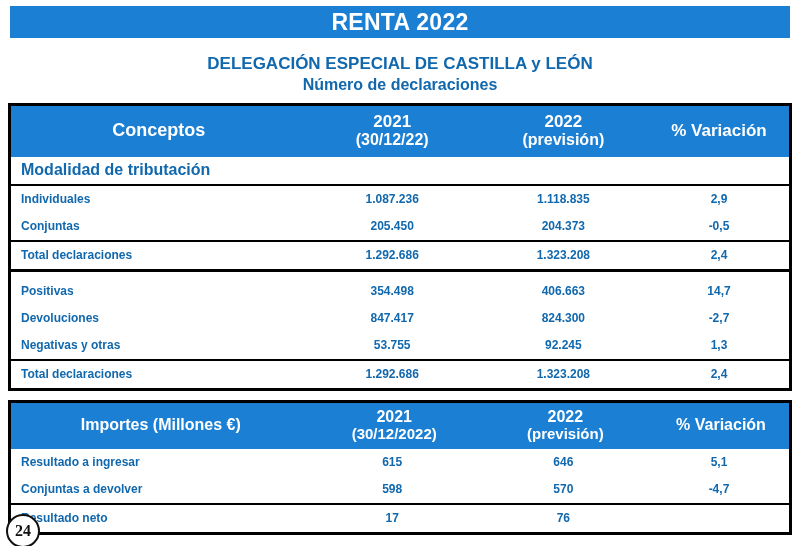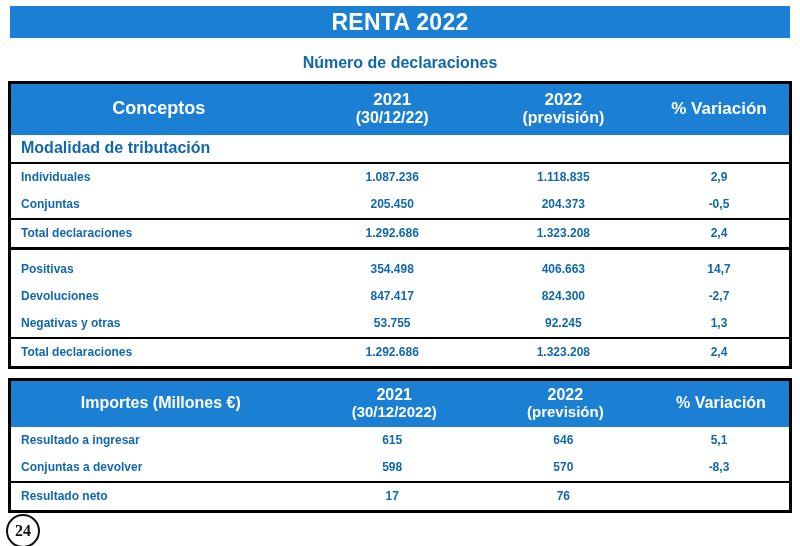--- a/index.html
+++ b/index.html
@@ -153,20 +153,21 @@
 </style>
 </head>
 <body>
 
 <div class="page">
 
   <div class="title-bar">
     <span class="title">RENTA 2022</span>
   </div>
 
+  <div class="subtitle-1">DELEGACIÓN ESPECIAL DE CASTILLA y LEÓN</div>
   <div class="subtitle-2">Número de declaraciones</div>
 
   <div class="table-wrap">
     <table class="grid">
       <colgroup>
           <col class="c1">
           <col class="c2">
           <col class="c3">
           <col class="c4">
         </colgroup>
@@ -264,21 +265,21 @@
         <tr class="row">
           <td class="label">Resultado a ingresar</td>
           <td class="num">615</td>
           <td class="num">646</td>
           <td class="num">5,1</td>
         </tr>
         <tr class="row underline">
           <td class="label">Conjuntas a devolver</td>
           <td class="num">598</td>
           <td class="num">570</td>
-          <td class="num">-8,3</td>
+          <td class="num">-4,7</td>
         </tr>
         <tr class="row">
           <td class="label">Resultado neto</td>
           <td class="num">17</td>
           <td class="num">76</td>
           <td class="num"></td>
         </tr>
       </tbody>
     </table>
   </div>

